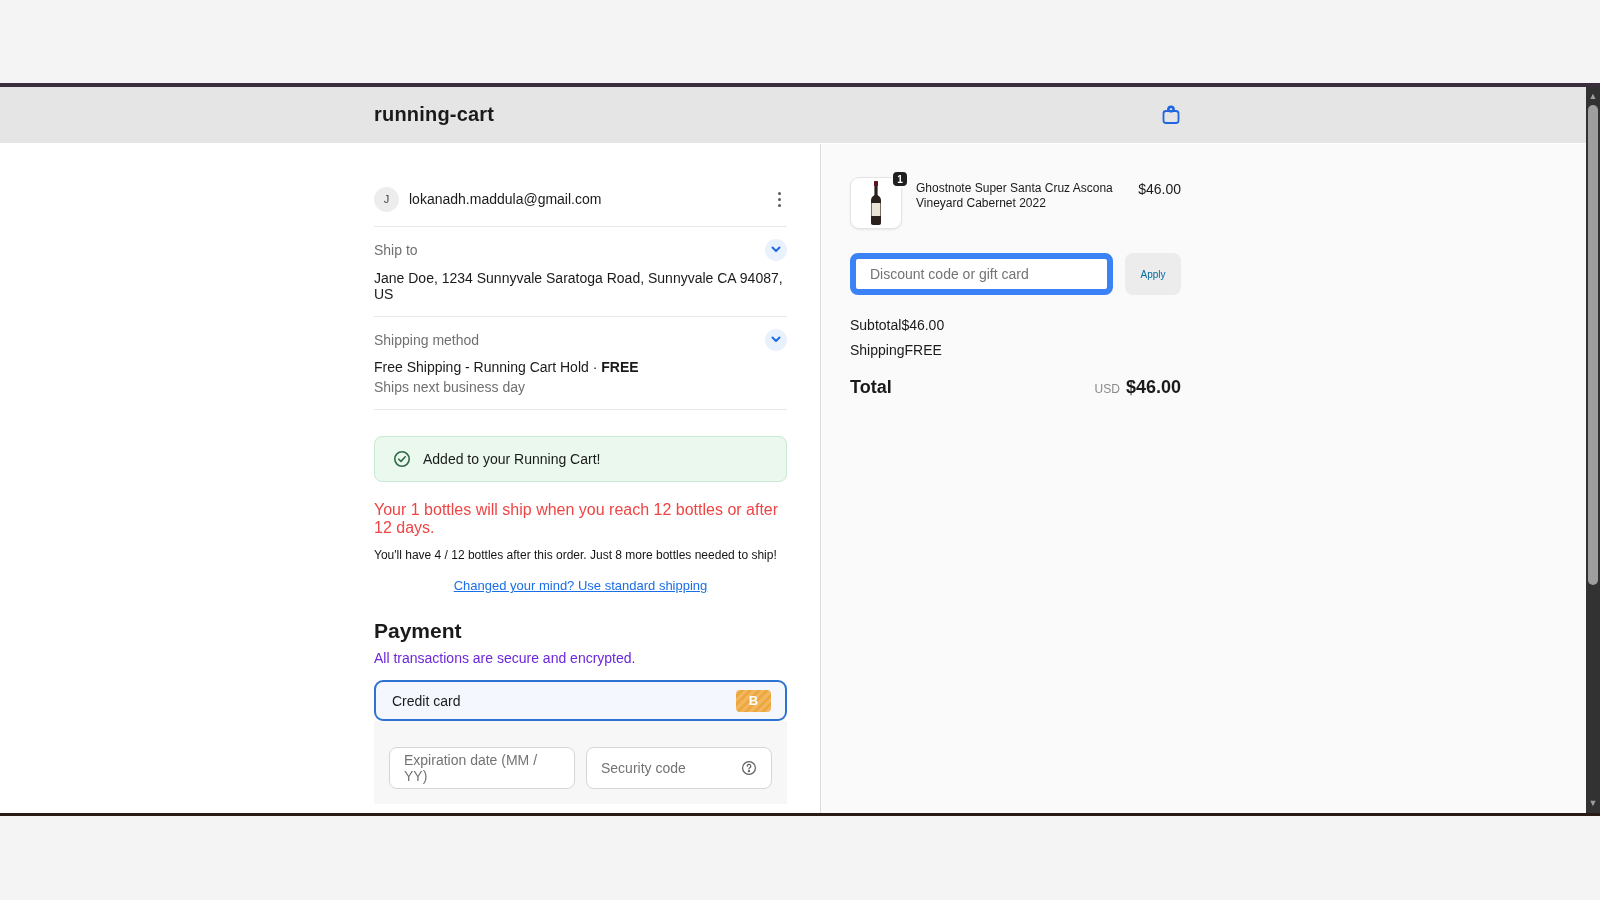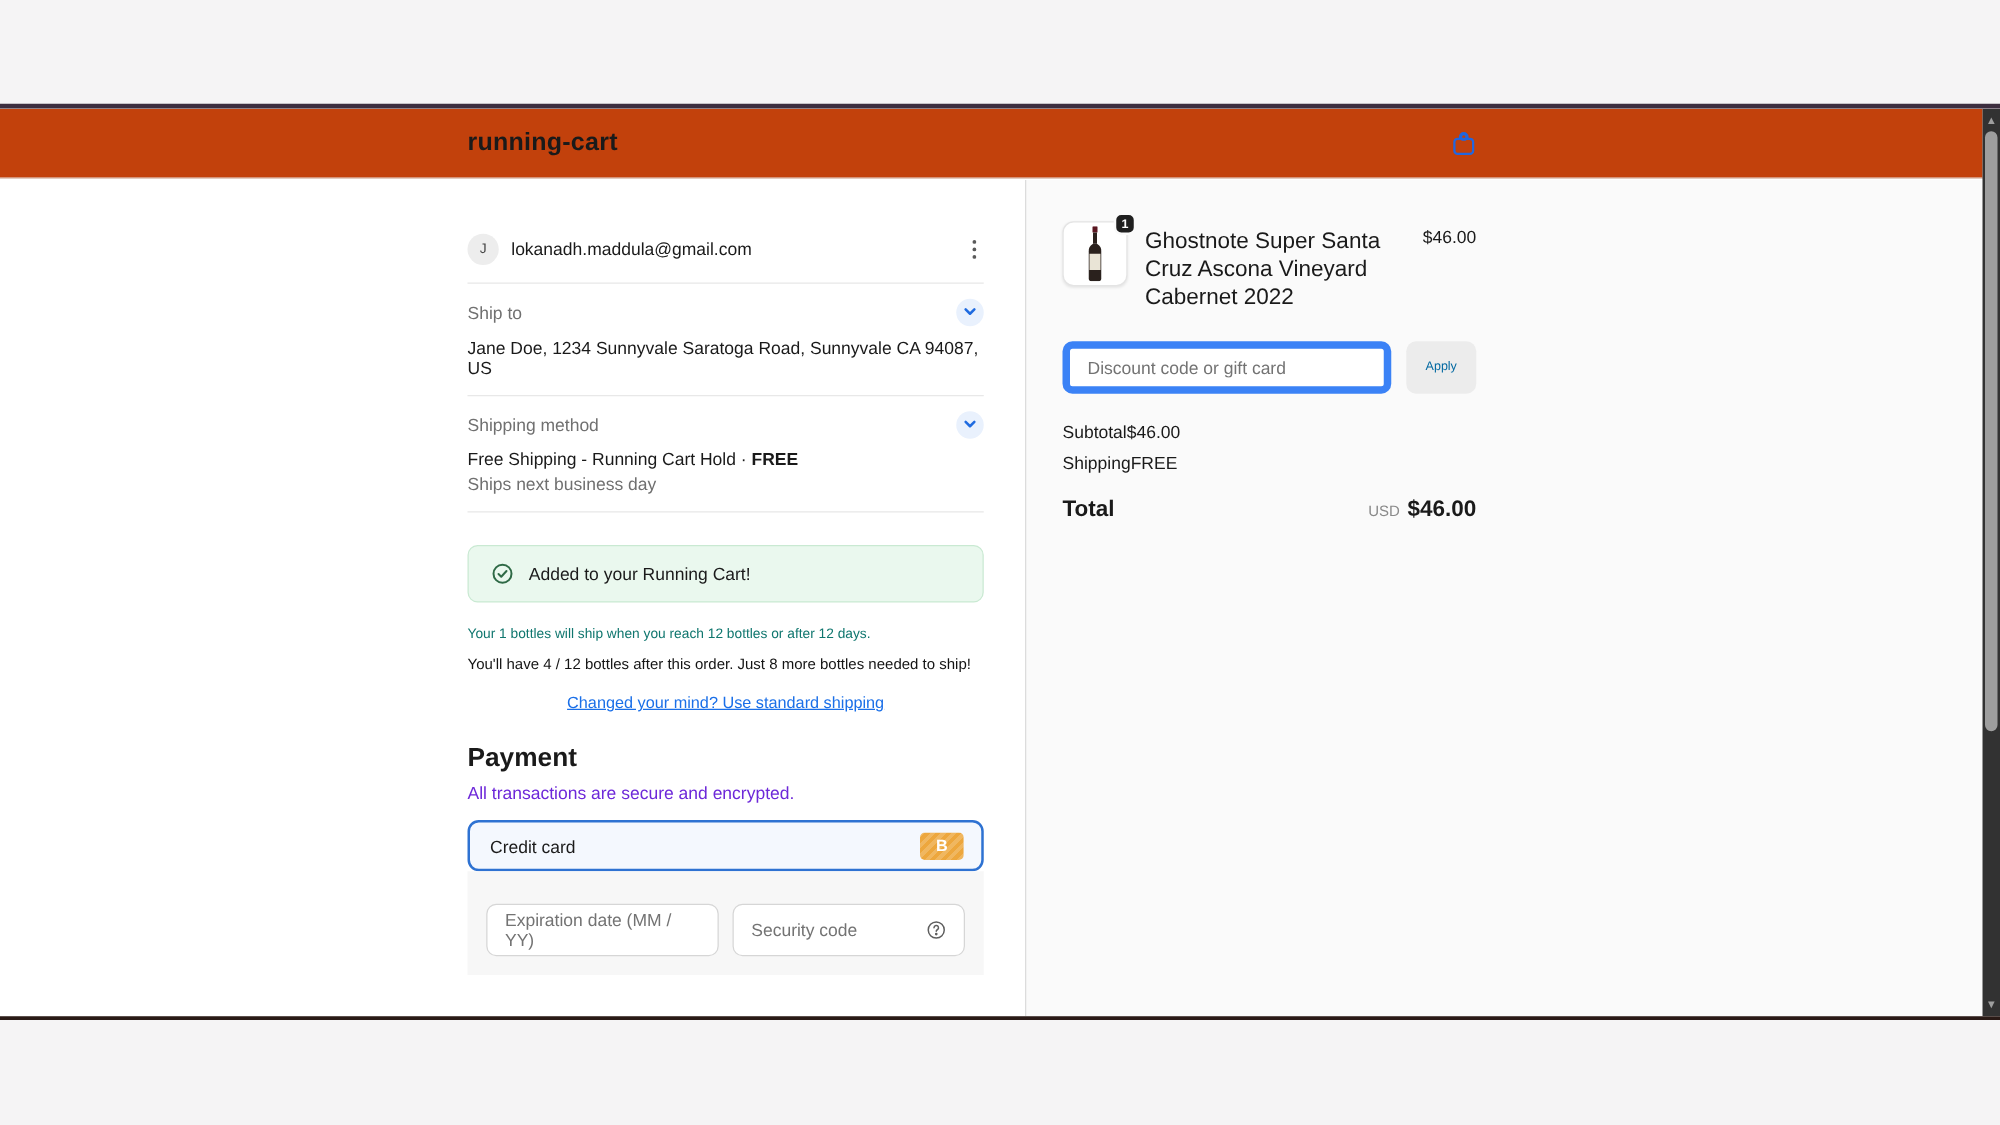--- a/index.html
+++ b/index.html
@@ -11,21 +11,21 @@
     overflow:hidden;
     color:#1a1a1a;
   }
   .top-strip { position:absolute; left:0; top:0; width:1600px; height:83px; background:#f5f4f5; }
   .top-bar { position:absolute; left:0; top:83px; width:1600px; height:4px; background:#3c2d3e; }
   .viewport { position:absolute; left:0; top:87px; width:1600px; height:726px; background:#ffffff; overflow:hidden; }
   .bottom-bar { position:absolute; left:0; top:813px; width:1600px; height:3px; background:#2a1a16; }
   .bottom-strip { position:absolute; left:0; top:816px; width:1600px; height:84px; background:#f5f4f5; }
 
   
-  .header { position:absolute; left:0; top:0; width:1586px; height:56px; background:#c2410c; border-bottom:1px solid #e7e7e7; }
+  .header { position:absolute; left:0; top:0; width:1586px; height:56px; background:#e5e5e5; border-bottom:1px solid #e7e7e7; }
   .header-title { position:absolute; left:374px; top:16px; font-size:20px; font-weight:700; letter-spacing:.2px; }
   .cart-btn { position:absolute; left:1158px; top:16px; width:26px; height:26px; background:none; border:none; cursor:pointer; }
 
   
   .main { position:absolute; left:0; top:57px; width:1586px; height:669px; display:flex; overflow:hidden; }
   .left-pane { width:820px; background:#fff; overflow:hidden; }
   .right-pane { flex:1; background:#fafafa; border-left:1px solid #dcdcdc; overflow:hidden; }
 
   .left-inner { margin:42px 0 0 374px; width:413px; }
   .divider { height:1px; background:#e8e8e8; }
@@ -44,21 +44,21 @@
   .chev-btn { width:22px; height:22px; border-radius:50%; background:#e9f1fd; border:none; cursor:pointer; display:flex; align-items:center; justify-content:center; }
   .section-value { font-size:14px; margin-top:9px; }
   .method-line { font-size:14px; margin-top:8px; }
   .method-line b { font-weight:700; }
   .method-note { font-size:14px; color:#707070; margin-top:4px; }
 
   
   .banner { margin-top:26px; height:46px; background:#eaf8ee; border:1px solid #c9e9d2; border-radius:8px; display:flex; align-items:center; padding:0 18px; }
   .banner-text { font-size:14px; margin-left:12px; }
 
-  .info-line1 { margin-top:19px; font-size:11px; color:#0f766e; }
+  .info-line1 { margin-top:19px; font-size:16px; color:#ef4444; }
   .info-line2 { margin-top:11px; font-size:12px; color:#141414; }
   .change-link { display:block; margin-top:16px; text-align:center; font-size:13px; color:#1a6fe8; text-decoration:underline; }
 
   .pay-heading { margin-top:26px; font-size:21px; font-weight:700; }
   .pay-sub { margin-top:7px; font-size:14px; color:#6d28d9; }
 
   
   .cc-box { margin-top:14px; }
   .cc-header { height:41px; border:2px solid #2e72d2; border-radius:9px; background:#f4f8fe; display:flex; align-items:center; justify-content:space-between; padding:0 14px 0 16px; }
   .cc-header-label { font-size:14px; }
@@ -71,21 +71,21 @@
   .field-row { display:flex; gap:11px; margin-top:12px; }
   .field-half { flex:1; }
 
   
   .right-inner { margin:33px 0 0 29px; width:331px; }
   .item-row { display:flex; }
   .thumb-wrap { position:relative; width:52px; height:52px; flex:0 0 auto; }
   .thumb { width:52px; height:52px; background:#fff; border:1px solid #e4e4e4; border-radius:9px; box-shadow:0 1px 2px rgba(0,0,0,.08); display:flex; align-items:center; justify-content:center; }
   .qty-badge { position:absolute; top:-7px; right:-7px; min-width:18px; height:18px; border-radius:6px; background:#1f1f1f; border:2px solid #fafafa; color:#fff; font-size:10px; font-weight:700; display:flex; align-items:center; justify-content:center; padding:0 3px; }
   .item-info { flex:1; padding:4px 10px 0 14px; }
-  .item-title { font-size:18px; line-height:1.25; }
+  .item-title { font-size:12px; line-height:1.25; }
   .item-price { font-size:14px; padding-top:4px; white-space:nowrap; }
 
   .discount-row { display:flex; margin-top:24px; }
   .discount-input { flex:1; height:42px; background:#fff; border:6px solid #3b82f6; border-radius:8px; padding:0 14px; font-size:14px; font-family:"Liberation Sans", sans-serif; color:#1a1a1a; }
   .discount-input::placeholder { color:#737373; }
   .apply-btn { width:56px; height:42px; margin-left:12px; background:#ececec; border:none; border-radius:8px; font-size:10px; color:#0369a1; font-family:"Liberation Sans", sans-serif; cursor:pointer; }
 
   .totals { margin-top:22px; }
   .tot-row { display:flex; justify-content:flex-start; font-size:14px; margin-top:9px; }
   .tot-row:first-child { margin-top:0; }

